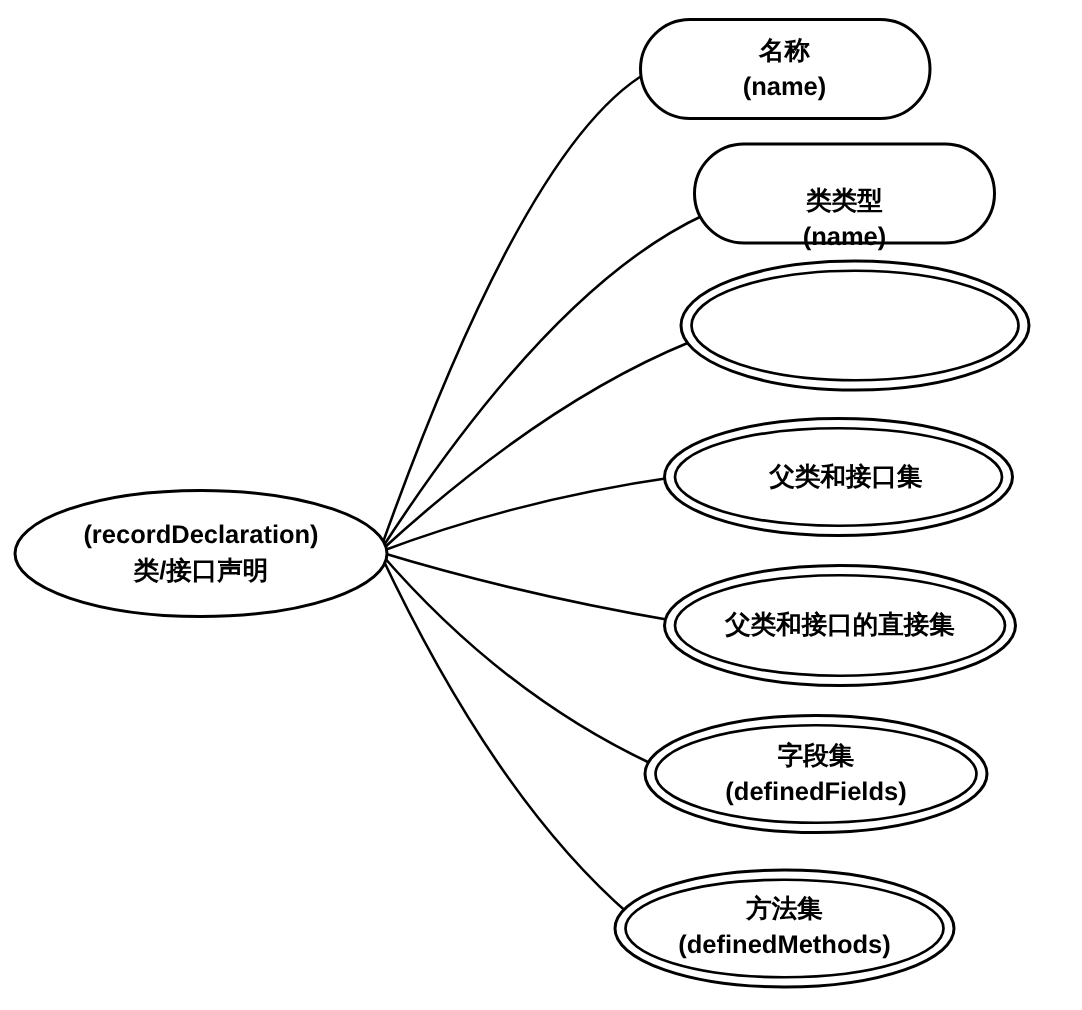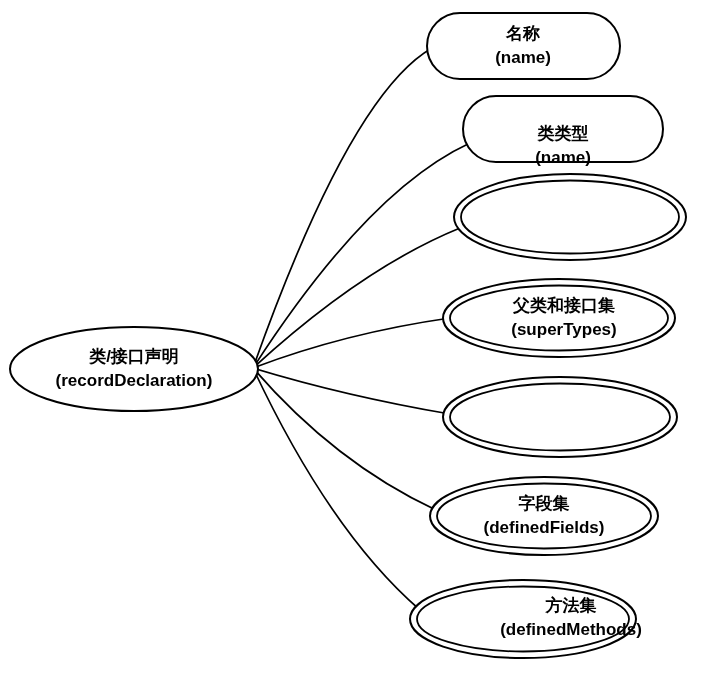--- a/index.html
+++ b/index.html
@@ -84,48 +84,48 @@
     <ellipse class="node-shape-inner" cx="560" cy="417" rx="110" ry="33.5"></ellipse>
 
     <ellipse class="node-shape" cx="544" cy="516" rx="114" ry="39"></ellipse>
     <ellipse class="node-shape-inner" cx="544" cy="516" rx="107" ry="32.5"></ellipse>
 
     <ellipse class="node-shape" cx="523" cy="619" rx="113" ry="39"></ellipse>
     <ellipse class="node-shape-inner" cx="523" cy="619" rx="106" ry="32.5"></ellipse>
   </svg>
 
   <div class="node-label" style="left:134px; top:369px;">
+    <span>(recordDeclaration)</span>
     <span>类/接口声明</span>
-    <span>(recordDeclaration)</span>
   </div>
 
   <div class="node-label" style="left:523px; top:46px;">
     <span>名称</span>
     <span>(name)</span>
   </div>
 
   <div class="node-label" style="left:563px; top:146px;">
     <span>类类型</span>
     <span>(name)</span>
   </div>
 
   <div class="node-label" style="left:570px; top:217px;">
   </div>
 
   <div class="node-label" style="left:533px; top:318px;margin-left:31px;">
     <span>父类和接口集</span>
-    <span>(superTypes)</span>
   </div>
 
   <div class="node-label" style="left:560px; top:417px;">
+    <span>父类和接口的直接集</span>
   </div>
 
   <div class="node-label" style="left:544px; top:516px;">
     <span>字段集</span>
     <span>(definedFields)</span>
   </div>
 
-  <div class="node-label" style="left:523px; top:618px;margin-left:48px;">
+  <div class="node-label" style="left:523px; top:618px;">
     <span>方法集</span>
     <span>(definedMethods)</span>
   </div>
 
 </div>
 
 </body></html>

